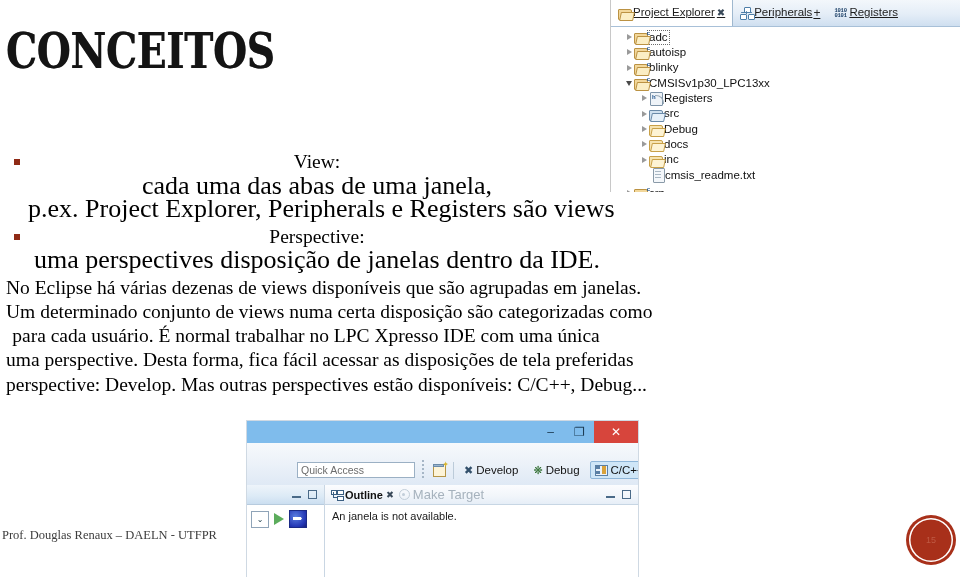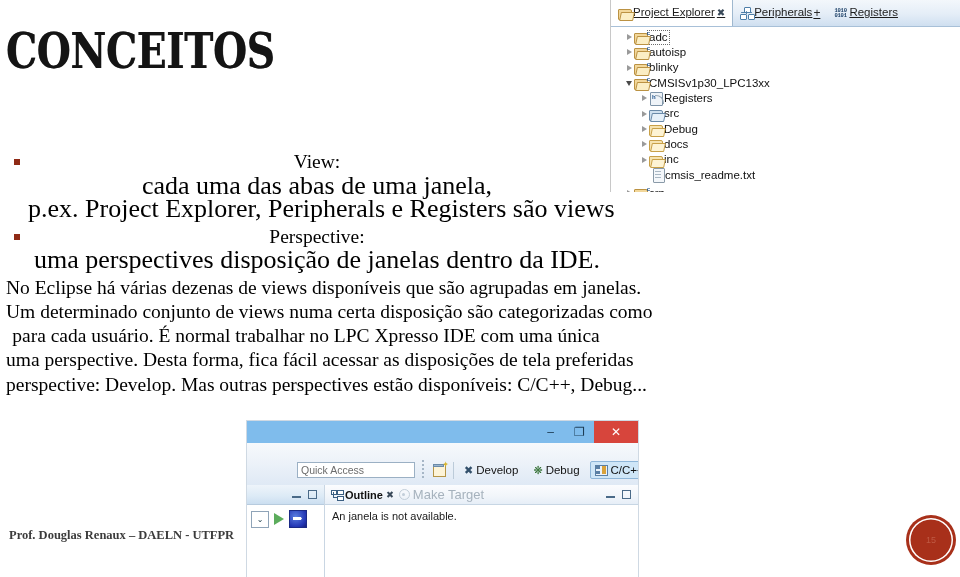--- a/index.html
+++ b/index.html
@@ -67,26 +67,25 @@
   .para-line {
     font-size: 19.5px;
     line-height: 24.3px;
     white-space: nowrap;
   }
   #para-block { margin-top: 1px; }
 
   
   #footer-credit {
     position: absolute;
-    left: 9px;
+    left: 2px;
     top: 528px;
     font-size: 12.5px;
     color: #3c3c3c;
     white-space: nowrap;
-    font-weight: bold;
   }
   #page-badge {
     position: absolute;
     left: 909px;
     top: 518px;
     width: 44px;
     height: 44px;
     border-radius: 50%;
     background: #a8301a;
     box-shadow: 0 0 0 1.5px #ffffff inset, 0 0 0 3px #a8301a;

